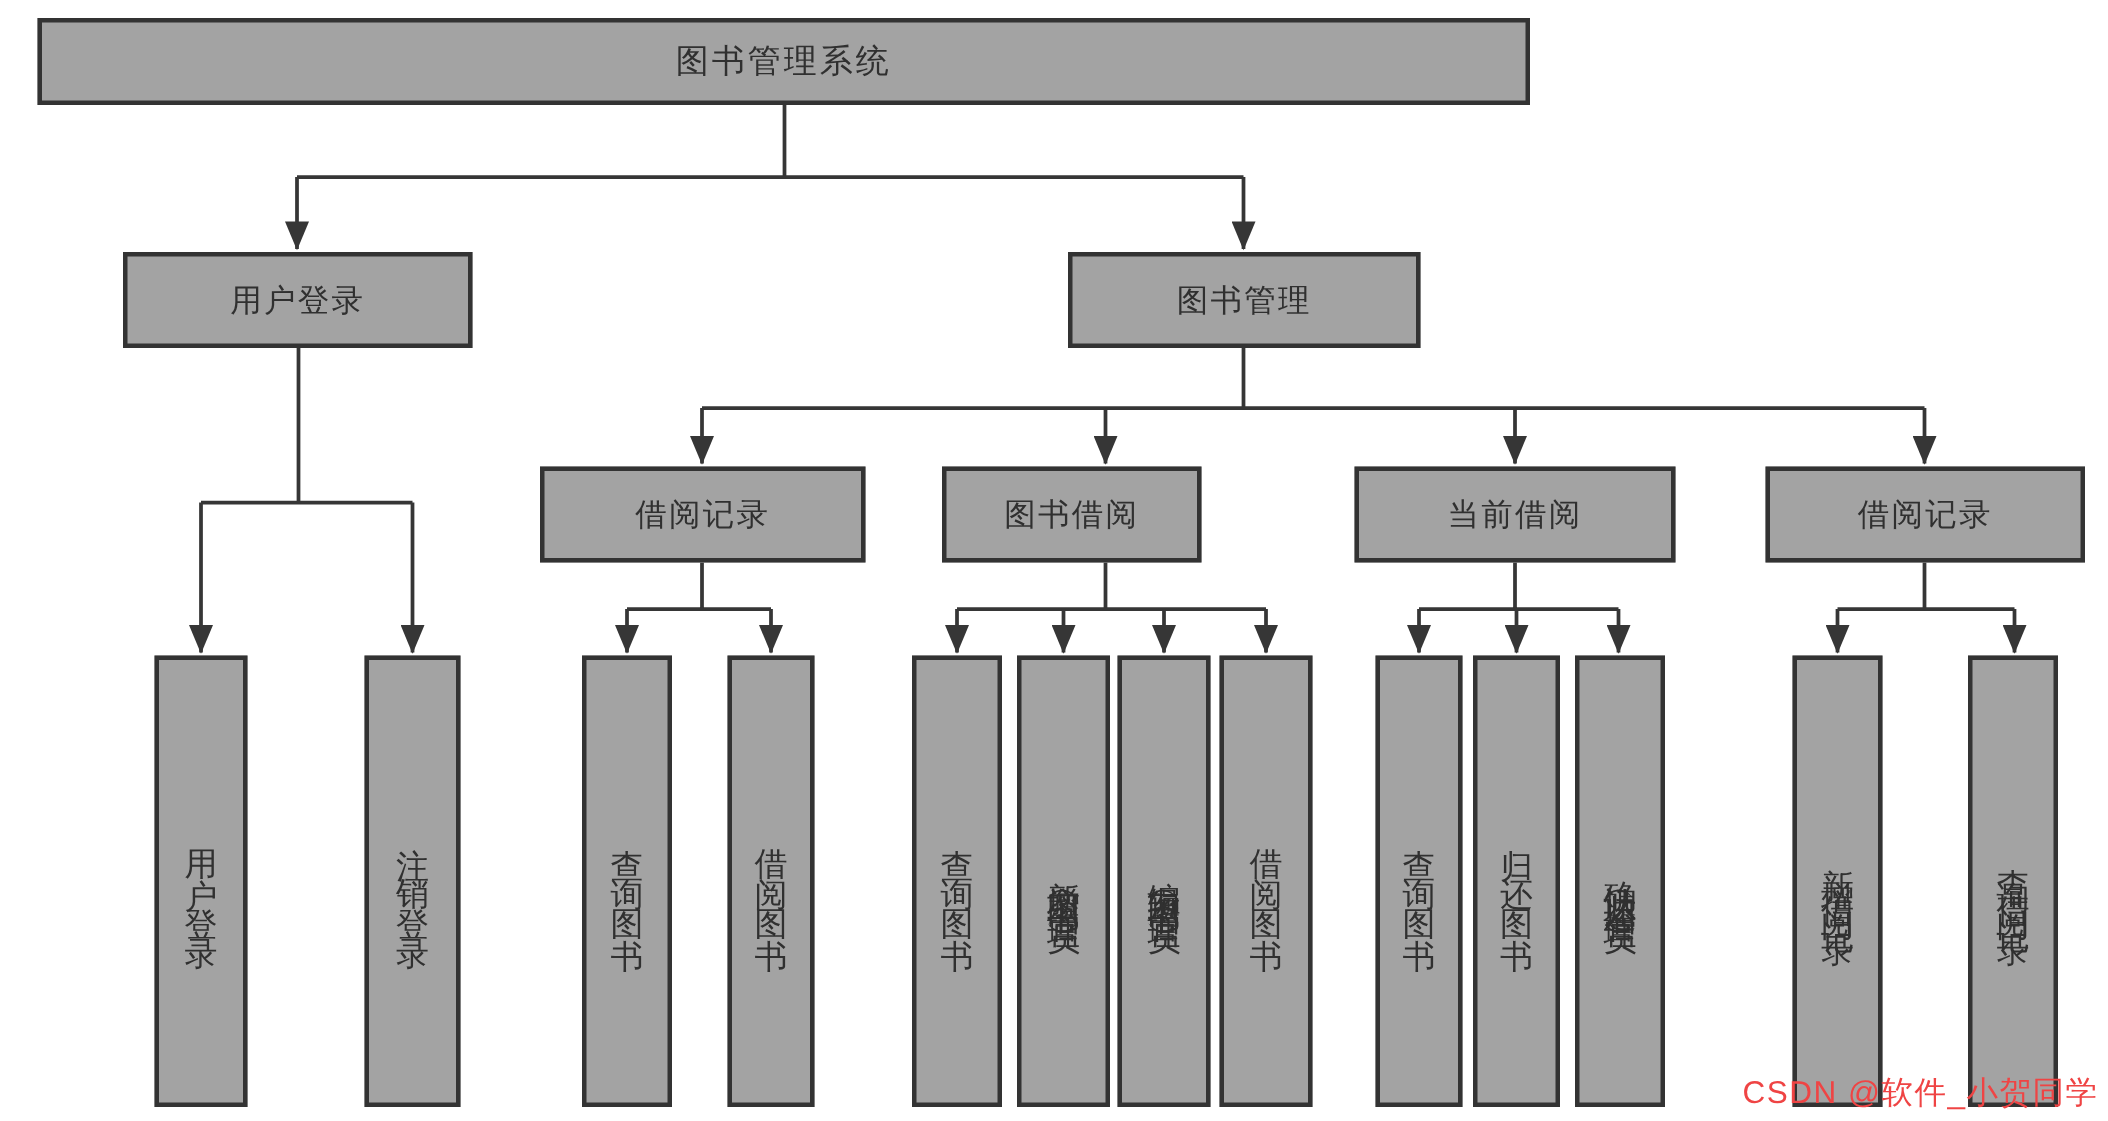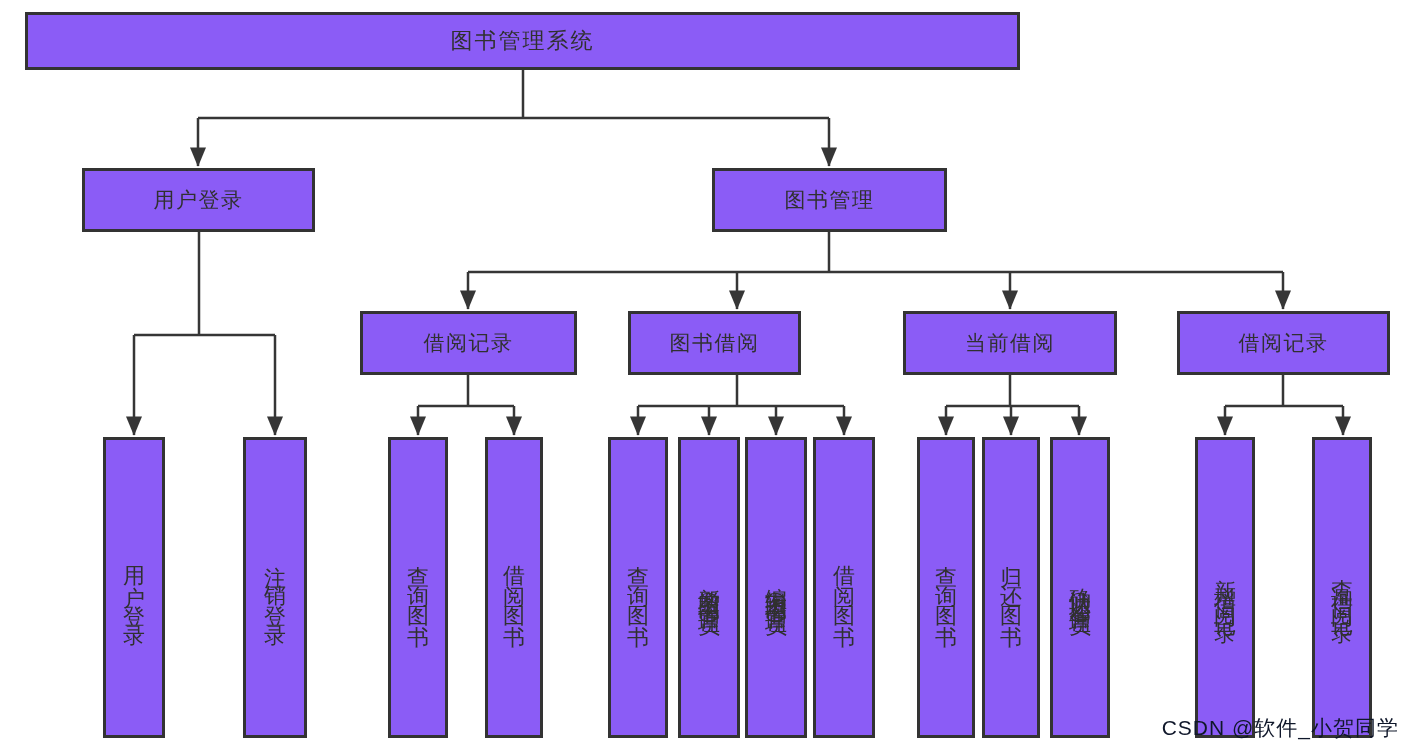--- a/index.html
+++ b/index.html
@@ -2,35 +2,35 @@
 <html><head>
 <meta charset="utf-8">
 <style>
   html,body { margin:0; padding:0; background:#ffffff; }
   .canvas {
     position:relative; width:1405px; height:747px; background:#ffffff;
     font-family:"Liberation Sans", sans-serif; color:#303030; overflow:hidden;
   }
   .connectors { position:absolute; left:0; top:0; width:1405px; height:747px; }
   .node {
-    position:absolute; box-sizing:border-box; background:#8b5cf6;
+    position:absolute; box-sizing:border-box; background:#a3a3a3;
     border:3px solid #333333; display:flex; align-items:center; justify-content:center;
     font-size:21px; letter-spacing:1.5px; text-align:center;
   }
   .node.root  { font-size:22px; letter-spacing:2px; }
   .node.leaf span {
     writing-mode:vertical-rl; text-orientation:mixed;
     font-size:22px; line-height:1; white-space:nowrap;
   }
   .node.leaf.sp-4 span { letter-spacing:20px; }
   .node.leaf.sp-6 span { letter-spacing:9px; }
   .node.leaf.sp-9 span { letter-spacing:4px; }
   .watermark {
     position:absolute; right:6px; top:714px; font-size:21px;
-    color:#0f172a; letter-spacing:1px;
+    color:#ef4444; letter-spacing:1px;
   }
 </style>
 </head>
 <body>
 
 <div class="canvas">
 
   <svg class="connectors" viewBox="0 0 1405 747" xmlns="http://www.w3.org/2000/svg">
     <defs>
       <marker id="arw" viewBox="0 0 12 10" refX="11.5" refY="5" markerWidth="8.8" markerHeight="6.4" orient="auto">

